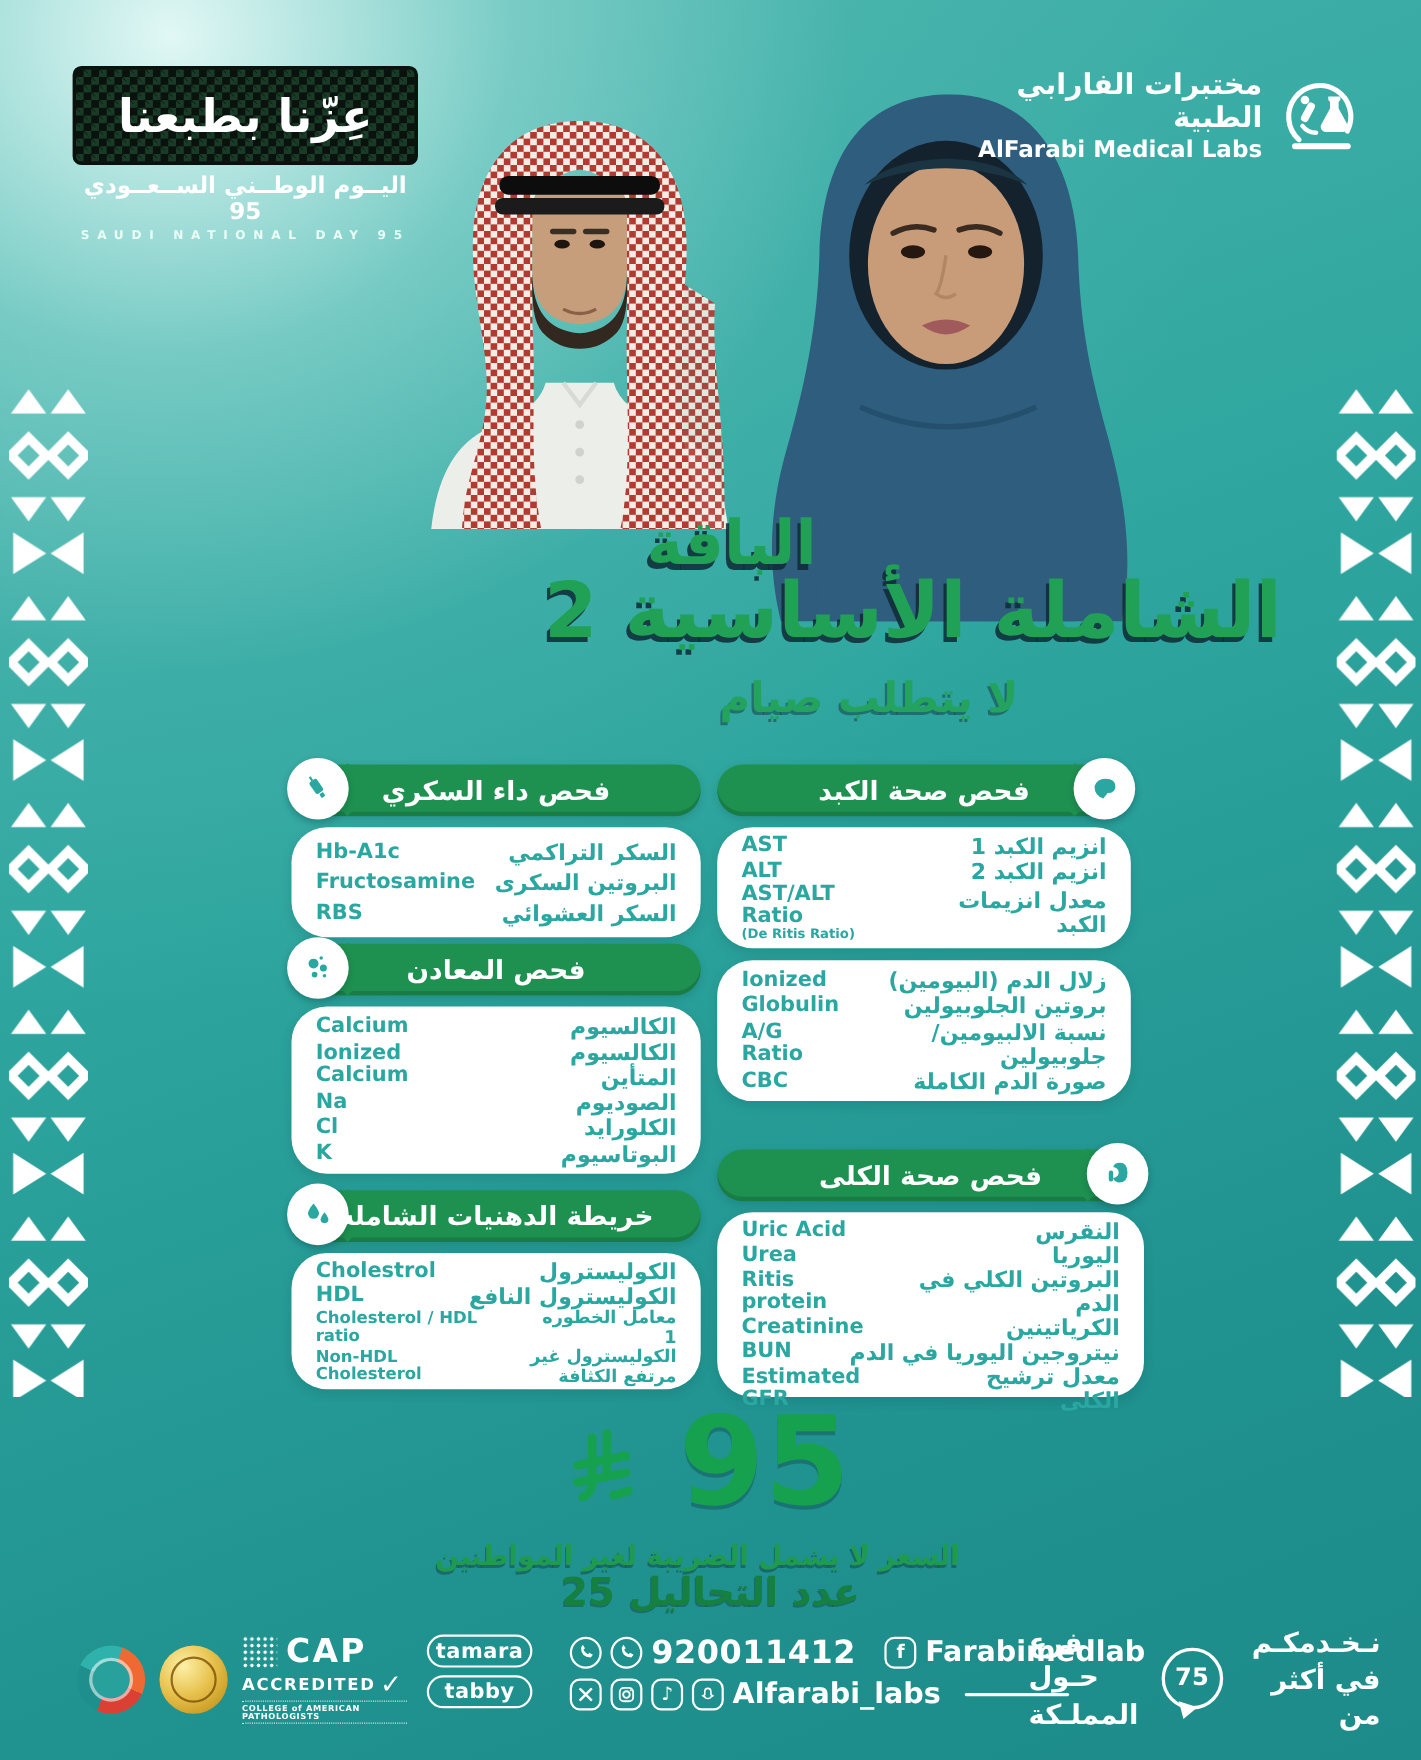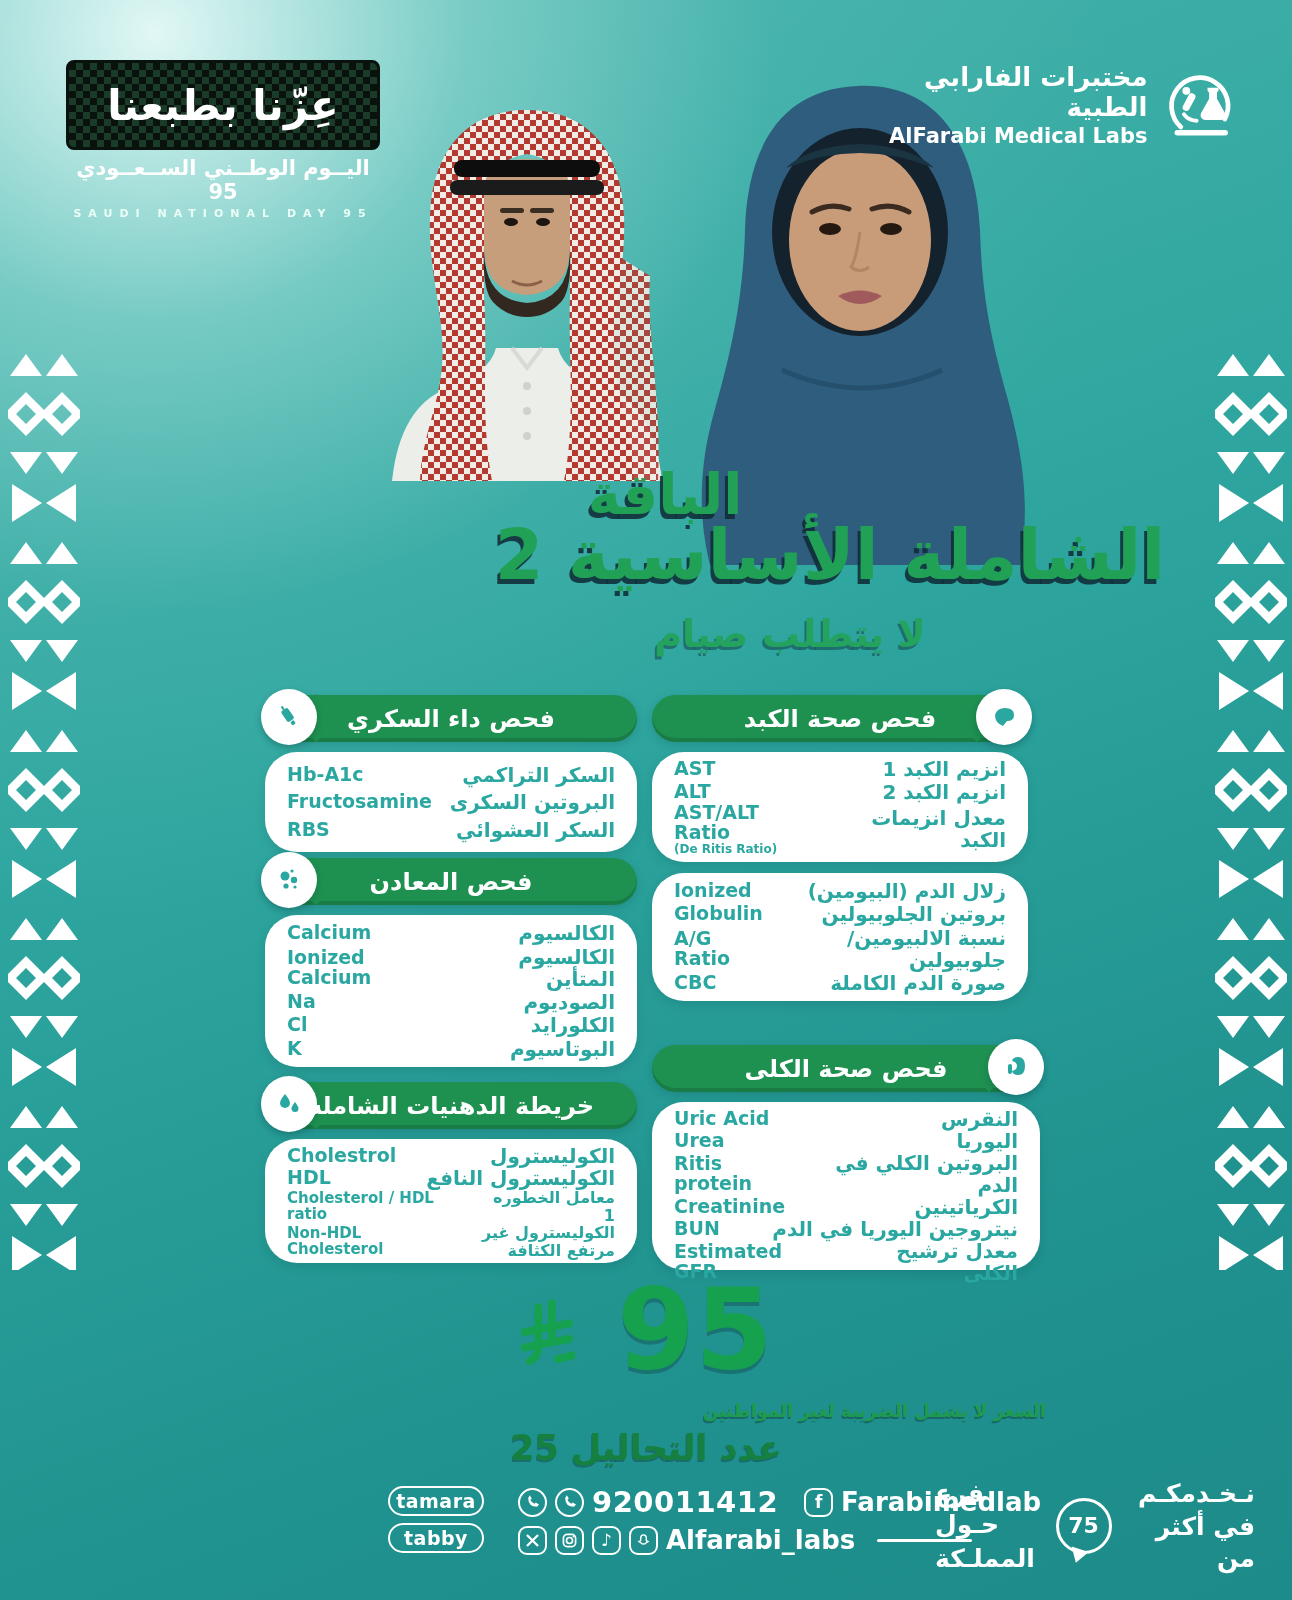--- a/index.html
+++ b/index.html
@@ -58,22 +58,22 @@
   .cbody{margin-top:10px;background:#fff;border-radius:32px;box-shadow:0 4px 10px rgba(0,60,60,.14);
     display:flex;flex-direction:column;justify-content:space-evenly;padding:6px 22px;}
   .row{display:flex;justify-content:space-between;align-items:center;gap:8px;}
   .row .en{order:1;color:var(--teal-text,#2aa7a0);font-size:19px;font-weight:700;text-align:left;line-height:1.05;}
   .row .ar{order:2;color:var(--teal-text,#2aa7a0);font-size:20px;font-weight:700;direction:rtl;text-align:right;line-height:1.1;}
   .row .sub{display:block;font-size:12px;font-weight:800;}
   .row.tight .en{font-size:15px;} .row.tight .ar{font-size:16px;}
   
   .price{position:absolute;z-index:3;left:0;top:1278px;width:1292px;display:flex;align-items:flex-end;justify-content:center;gap:10px;}
   .price .amount{font-size:112px;line-height:.92;font-weight:800;color:var(--price-green,#16a14f);text-shadow:0 4px 0 rgba(12,44,54,.3);margin-left:32px;}
-  .price-note{position:absolute;z-index:3;left:246px;top:1400px;width:800px;text-align:right;direction:rtl;
-    font-size:18px;font-weight:700;color:#1f9b4f;text-shadow:-1px 2px 0 rgba(16,44,56,.4);}
+  .price-note{position:absolute;z-index:3;left:234px;top:1400px;width:800px;text-align:center;direction:rtl;
+    font-size:25px;font-weight:700;color:#1f9b4f;text-shadow:-1px 2px 0 rgba(16,44,56,.4);}
   .tests-count{position:absolute;z-index:3;left:246px;top:1428px;width:800px;text-align:center;direction:rtl;
     font-size:35px;font-weight:800;color:var(--dark-green,#15803f);text-shadow:-1px 2px 0 rgba(16,44,56,.35);}
   
   .f-logos{position:absolute;z-index:3;left:70px;top:1487px;display:flex;align-items:center;gap:13px;}
   .sphere{width:62px;height:62px;border-radius:50%;position:relative;
     background:conic-gradient(from 20deg,#ef6a33 0 95deg,#da4134 95deg 185deg,#1e8f8c 185deg 275deg,#2fb2ab 275deg 360deg);}
   .sphere::after{content:"";position:absolute;inset:14px;border-radius:50%;background:#28a09b;box-shadow:0 0 0 3px rgba(255,255,255,.55);}
   .seal{width:62px;height:62px;border-radius:50%;background:radial-gradient(circle at 35% 30%,#fdf0a6 0%,#e8c24e 45%,#b8860b 100%);
     display:flex;align-items:center;justify-content:center;}
   .seal::after{content:"";width:38px;height:38px;border-radius:50%;border:2px solid rgba(120,80,5,.8);}
@@ -387,20 +387,35 @@
         <path d="M6 34 L52 25"></path>
         <path d="M6 50 L52 41"></path>
         <path d="M40 62 L56 58"></path>
       </g>
     </svg>
     <span class="amount">95</span>
   </div>
   <div class="price-note">السعر لا يشمل الضريبة لغير المواطنين</div>
   <div class="tests-count">عدد التحاليل 25</div>
 
+  <div class="f-logos">
+    <div class="sphere"></div>
+    <div class="seal"></div>
+    <div class="cap">
+      <div class="cap-top">
+        <span class="cap-dots"></span>
+        <span class="cap-name">CAP</span>
+      </div>
+      <div class="cap-acc">
+        <span>ACCREDITED</span>
+        <span class="cap-check">✓</span>
+      </div>
+      <div class="cap-college">COLLEGE of AMERICAN PATHOLOGISTS</div>
+    </div>
+  </div>
 
   <div class="f-pay">
     <div class="pill">tamara</div>
     <div class="pill">tabby</div>
   </div>
 
   <div class="f-contact">
     <div class="c-row">
       <span class="ibox round">
         <svg width="16" height="16" viewBox="0 0 20 20">

